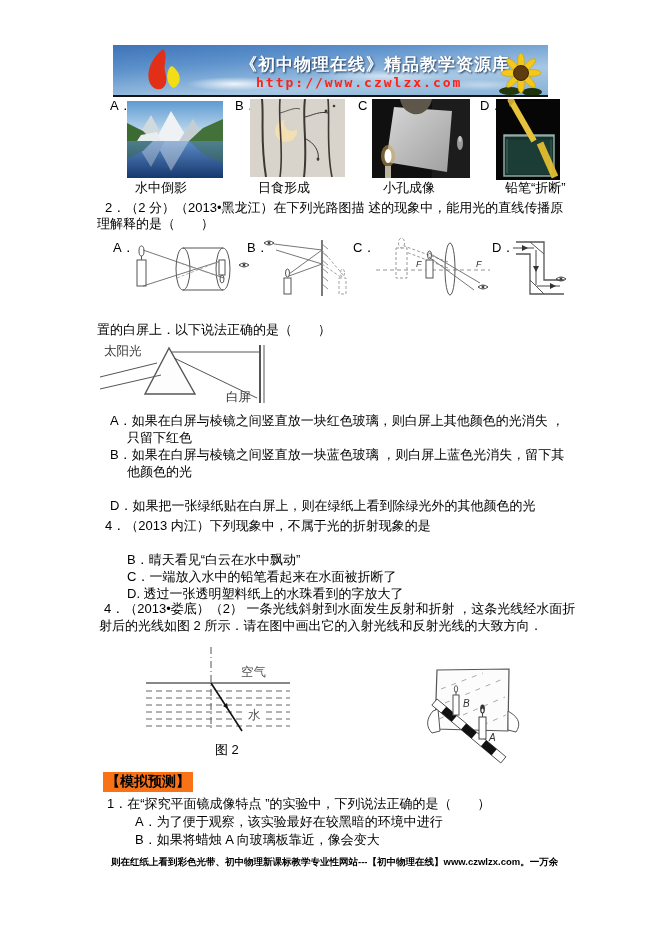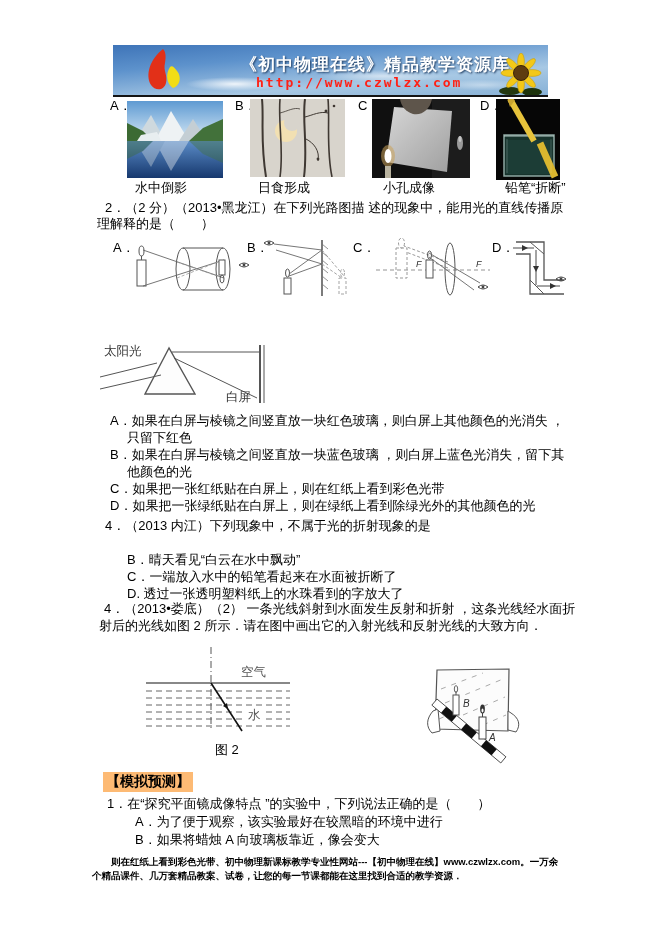--- a/index.html
+++ b/index.html
@@ -14,21 +14,21 @@
             radial-gradient(60px 8px at 85% 80%, rgba(255,255,255,.4), rgba(255,255,255,0) 70%),
             linear-gradient(175deg,#3e74b8 0%,#5d92cc 30%,#a7c8e4 68%,#87b1d6 100%);
           border-bottom:2px solid #141414;text-decoration:underline;}
   .banner-title{position:absolute;left:127px;top:8px;font-size:17px;font-weight:bold;color:#ffffff;
           letter-spacing:1px;text-shadow:1px 1px 2px #1d3a5f;white-space:pre;}
   .banner-url{position:absolute;left:143px;top:30px;font-size:13px;font-weight:bold;color:#ff2015;
           letter-spacing:2px;font-family:"DejaVu Sans Mono",monospace;white-space:pre;}
   .photo{position:absolute;display:block;}
   .fig{position:absolute;display:block;}
   .section-head{position:absolute;left:103px;top:772px;font-size:14px;font-weight:bold;
-          background:#fdba74;padding:1px 3px;white-space:pre;}
+          background:#f97316;padding:1px 3px;white-space:pre;}
   .footer-t{position:absolute;font-size:9.5px;font-weight:bold;white-space:pre;color:#000;}
   svg text{font-family:"Liberation Sans",sans-serif;}
 </style>
 </head>
 <body>
 
 <div id="page">
 
   <div class="banner">
     <svg class="fig" style="left:26px;top:2px" width="52" height="46" viewBox="0 0 52 46">
@@ -243,40 +243,40 @@
     </g>
     <polygon points="16,10 10,7 10,13" fill="#333"></polygon>
     <polygon points="24,34 21,28 27,28" fill="#333"></polygon>
     <polygon points="44,48 38,45 38,51" fill="#333"></polygon>
     <g transform="translate(44,38)">
       <path d="M0,3 Q5,-1 10,3 Q5,7 0,3 Z" fill="none" stroke="#444"></path>
       <circle cx="5" cy="3" r="1.4" fill="#444"></circle>
     </g>
   </svg>
 
+  <div class="t" style="left:97px;top:322px">置的白屏上．以下说法正确的是（　　）</div>
 
   <svg class="fig" style="left:98px;top:341px" width="175" height="68" viewBox="0 0 175 68">
     <text x="6" y="14" font-size="12.5" fill="#333">太阳光</text>
     <polygon points="71,7 47,53 97,53" fill="#fdfdfd" stroke="#555" stroke-width="1.4"></polygon>
     <g stroke="#555" stroke-width="1">
       <line x1="2" y1="36" x2="59" y2="22"></line>
       <line x1="2" y1="48" x2="63" y2="34"></line>
       <line x1="74" y1="11" x2="161" y2="11"></line>
       <line x1="76" y1="17" x2="159" y2="57"></line>
     </g>
     <line x1="162" y1="4" x2="162" y2="62" stroke="#555" stroke-width="2"></line>
     <line x1="166" y1="4" x2="166" y2="62" stroke="#555" stroke-width="1"></line>
     <text x="128" y="60" font-size="12.5" fill="#333">白屏</text>
   </svg>
 
   <div class="t" style="left:110px;top:413px">A．如果在白屏与棱镜之间竖直放一块红色玻璃，则白屏上其他颜色的光消失 ，</div>
   <div class="t" style="left:127px;top:430px">只留下红色</div>
   <div class="t" style="left:110px;top:447px">B．如果在白屏与棱镜之间竖直放一块蓝色玻璃 ，则白屏上蓝色光消失，留下其</div>
   <div class="t" style="left:127px;top:464px">他颜色的光</div>
-  <div class="t" style="left:110px;top:481px">C．如果把一张红纸贴在白屏上，则在红纸上看到彩色光带</div>
   <div class="t" style="left:110px;top:498px">D．如果把一张绿纸贴在白屏上，则在绿纸上看到除绿光外的其他颜色的光</div>
 
   <div class="t" style="left:105px;top:518px">4．（2013 内江）下列现象中，不属于光的折射现象的是</div>
   <div class="t" style="left:127px;top:569px">C．一端放入水中的铅笔看起来在水面被折断了</div>
   <div class="t" style="left:127px;top:552px">B．晴天看见“白云在水中飘动”</div>
   <div class="t" style="left:127px;top:586px">D. 透过一张透明塑料纸上的水珠看到的字放大了</div>
 
   <div class="t" style="left:104px;top:601px">4．（2013•娄底）（2） 一条光线斜射到水面发生反射和折射 ，这条光线经水面折</div>
   <div class="t" style="left:99px;top:618px">射后的光线如图 2 所示．请在图中画出它的入射光线和反射光线的大致方向．</div>
 
@@ -331,15 +331,14 @@
     <text x="66" y="96" font-size="10" font-style="italic" fill="#333">A</text>
   </svg>
 
   <div class="section-head">【模拟预测】</div>
 
   <div class="t" style="left:107px;top:796px">1．在“探究平面镜成像特点 ”的实验中，下列说法正确的是（　　）</div>
   <div class="t" style="left:135px;top:832px">B．如果将蜡烛 A 向玻璃板靠近，像会变大</div>
   <div class="t" style="left:135px;top:814px">A．为了便于观察，该实验最好在较黑暗的环境中进行</div>
 
   <div class="footer-t" style="left:111px;top:856px">则在红纸上看到彩色光带、初中物理新课标教学专业性网站---【初中物理在线】www.czwlzx.com。一万余</div>
-  <div class="footer-t" style="left:92px;top:870px">个精品课件、几万套精品教案、试卷，让您的每一节课都能在这里找到合适的教学资源．</div>
 
 </div>
 
 </body></html>

